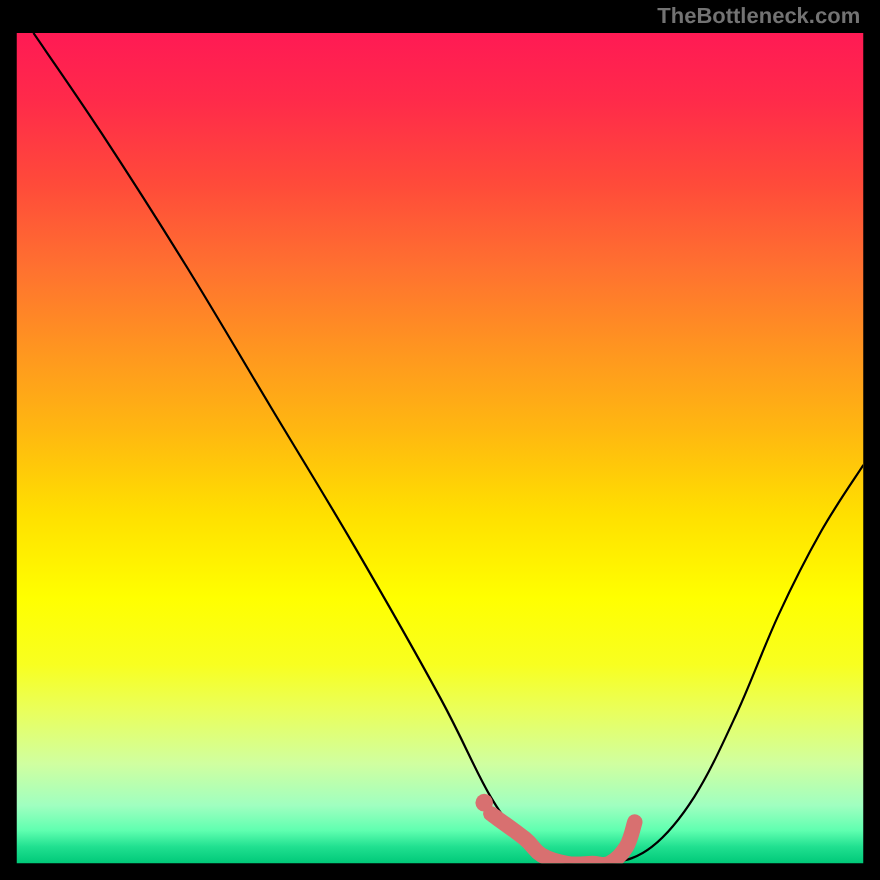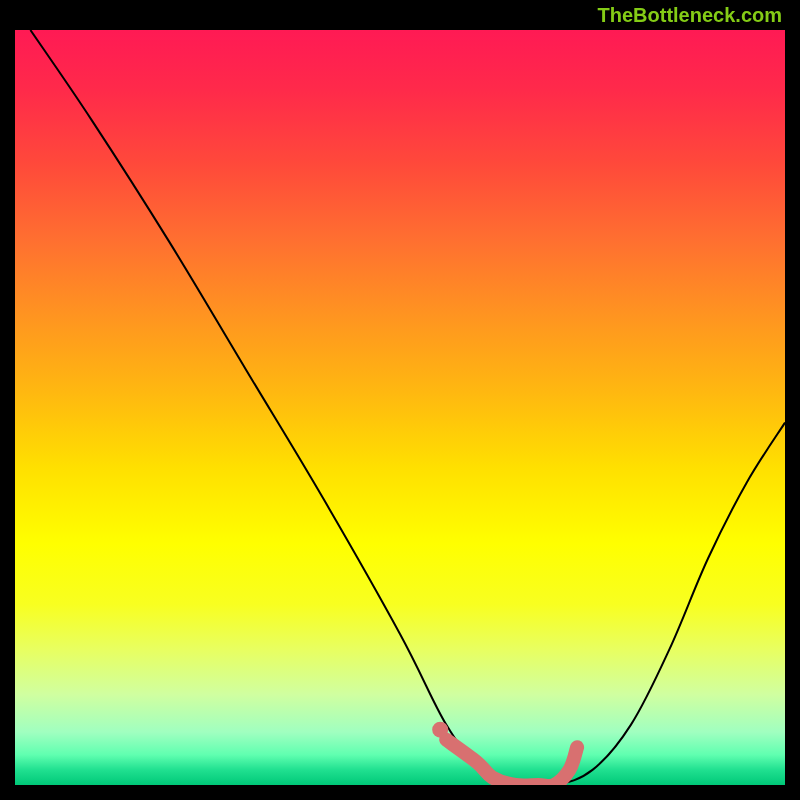--- a/index.html
+++ b/index.html
@@ -8,21 +8,21 @@
     height: 800px;
     background: #000;
     position: relative;
     font-family: Arial, sans-serif;
     overflow: hidden;
   }
   .attribution {
     position: absolute;
     top: 4px;
     right: 18px;
-    color: #84cc16;
+    color: #737373;
     font-size: 20px;
     font-weight: bold;
     z-index: 10;
   }
   .plot-area {
     position: absolute;
     top: 30px;
     left: 15px;
     width: 770px;
     height: 755px;

